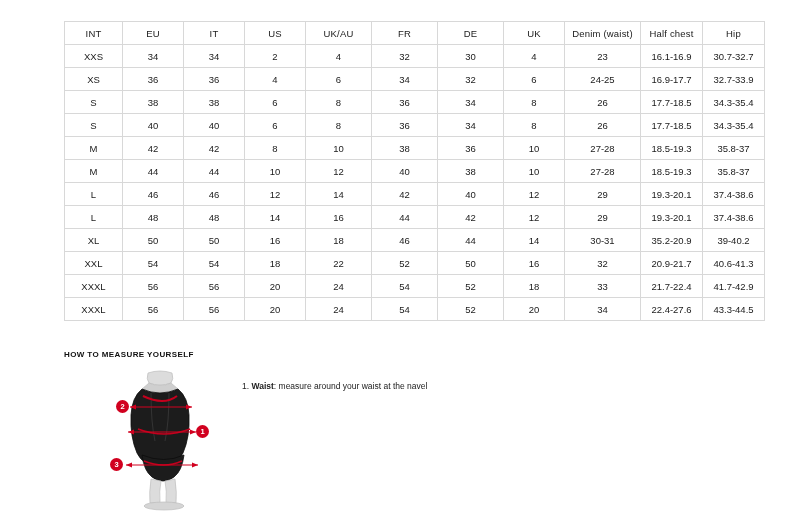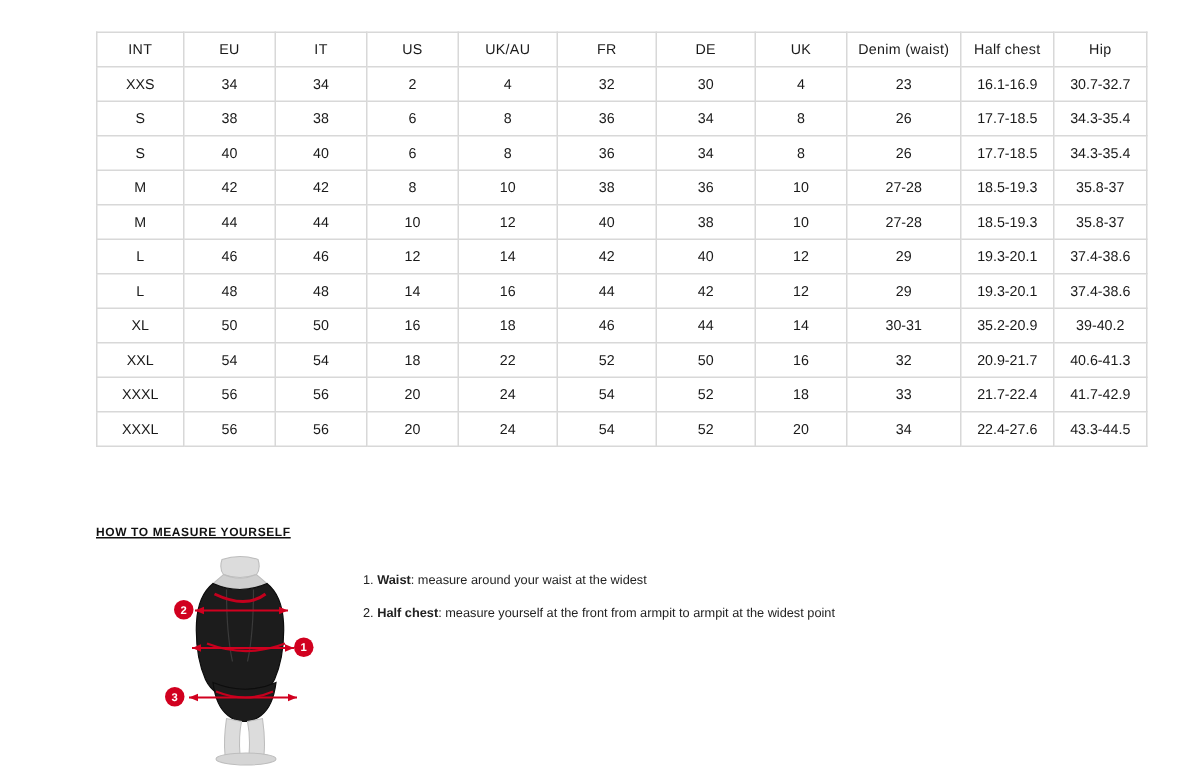--- a/index.html
+++ b/index.html
@@ -65,21 +65,20 @@
     left: 64px;
     top: 350px;
     width: 670px;
   }
   .measure-title {
     font-size: 8px;
     font-weight: bold;
     letter-spacing: 0.4px;
     color: #111;
     margin: 0 0 10px 0;
-    text-decoration: underline;
   }
   .measure-body {
     position: relative;
     display: flex;
     align-items: flex-start;
   }
   .figure-box {
     position: relative;
     width: 120px;
     height: 145px;
@@ -161,20 +160,33 @@
           <td>2</td>
           <td>4</td>
           <td>32</td>
           <td>30</td>
           <td>4</td>
           <td>23</td>
           <td>16.1-16.9</td>
           <td>30.7-32.7</td>
         </tr>
         <tr>
+          <td>XS</td>
+          <td>36</td>
+          <td>36</td>
+          <td>4</td>
+          <td>6</td>
+          <td>34</td>
+          <td>32</td>
+          <td>6</td>
+          <td>24-25</td>
+          <td>16.9-17.7</td>
+          <td>32.7-33.9</td>
+        </tr>
+        <tr>
           <td>S</td>
           <td>38</td>
           <td>38</td>
           <td>6</td>
           <td>8</td>
           <td>36</td>
           <td>34</td>
           <td>8</td>
           <td>26</td>
           <td>17.7-18.5</td>
@@ -343,24 +355,20 @@
         </svg>
 
         <div class="marker" style="left:92px; top:56px;">1</div>
         <div class="marker" style="left:12px; top:31px;">2</div>
         <div class="marker" style="left:6px; top:89px;">3</div>
       </div>
 
       <div class="bullets">
         <div class="bullet">
           <span>1.</span>
-          <span class="lead">Waist</span><span>: measure around your waist at the widest</span>
-        </div>
-        <div class="bullet">
-          <span>2.</span>
-          <span class="lead">Half chest</span><span>: measure yourself at the front from armpit to armpit at the widest point</span>
+          <span class="lead">Waist</span><span>: measure around your waist at the navel</span>
         </div>
       </div>
 
     </div>
   </div>
 
 </div>
 
 </body></html>

